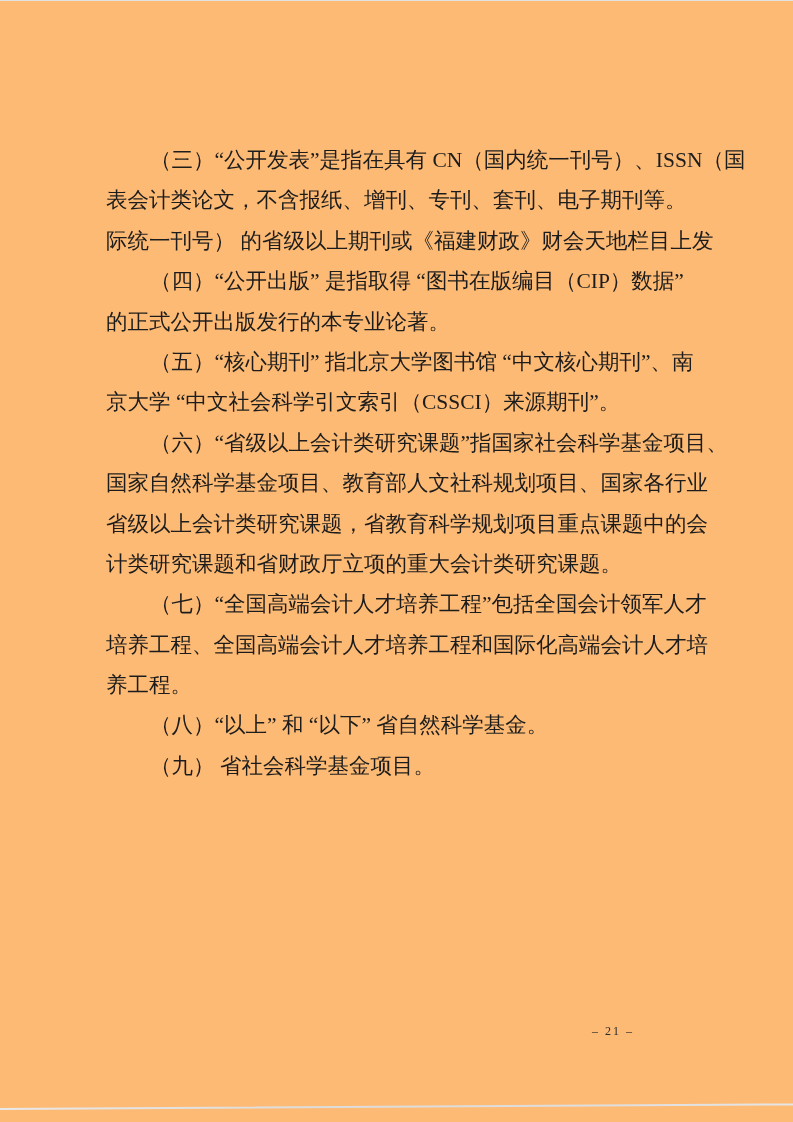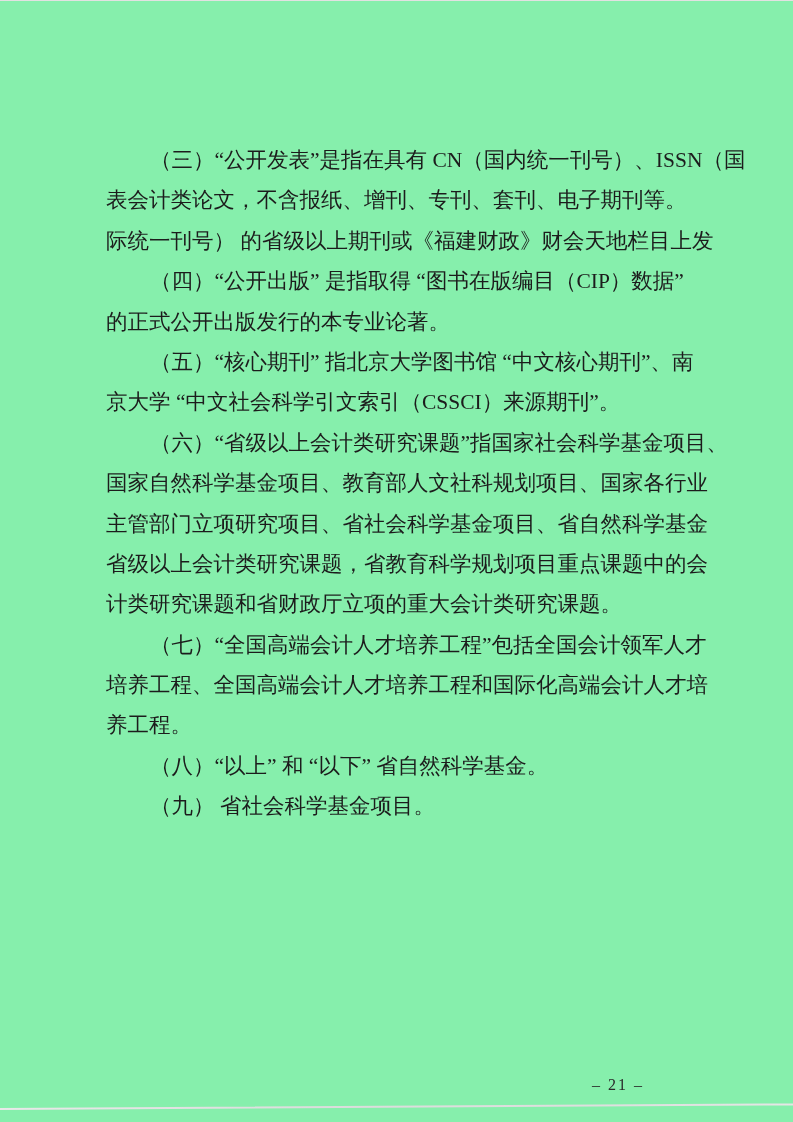--- a/index.html
+++ b/index.html
@@ -4,21 +4,21 @@
 <style>
   html, body {
     margin: 0;
     padding: 0;
     background: #ffffff;
   }
   .page {
     position: relative;
     width: 793px;
     height: 1122px;
-    background: #86efac;
+    background: #fdba74;
     overflow: hidden;
     font-family: "Liberation Serif", "DejaVu Serif", serif;
     color: #1c1c1c;
   }
   .top-edge {
     position: absolute;
     top: 0;
     left: 0;
     width: 100%;
     height: 1px;
@@ -40,22 +40,22 @@
     font-size: 21.5px;
     white-space: nowrap;
     letter-spacing: 0;
   }
   .line.indent {
     padding-left: 44px;
   }
   .page-number {
     position: absolute;
     left: 592px;
-    top: 1076px;
-    font-size: 16px;
+    top: 1024px;
+    font-size: 12px;
     letter-spacing: 2px;
     color: #2a2a2a;
     white-space: nowrap;
   }
   .scan-line {
     position: absolute;
     left: -4px;
     top: 1108px;
     width: 801px;
     height: 2px;
@@ -85,21 +85,20 @@
     </div>
 
     <div class="para">
       <div class="line indent">（五）“核心期刊” 指北京大学图书馆 “中文核心期刊”、南</div>
       <div class="line">京大学 “中文社会科学引文索引（CSSCI）来源期刊”。</div>
     </div>
 
     <div class="para">
       <div class="line indent">（六）“省级以上会计类研究课题”指国家社会科学基金项目、</div>
       <div class="line">国家自然科学基金项目、教育部人文社科规划项目、国家各行业</div>
-      <div class="line">主管部门立项研究项目、省社会科学基金项目、省自然科学基金</div>
       <div class="line">省级以上会计类研究课题，省教育科学规划项目重点课题中的会</div>
       <div class="line">计类研究课题和省财政厅立项的重大会计类研究课题。</div>
     </div>
 
     <div class="para">
       <div class="line indent">（七）“全国高端会计人才培养工程”包括全国会计领军人才</div>
       <div class="line">培养工程、全国高端会计人才培养工程和国际化高端会计人才培</div>
       <div class="line">养工程。</div>
     </div>
 

